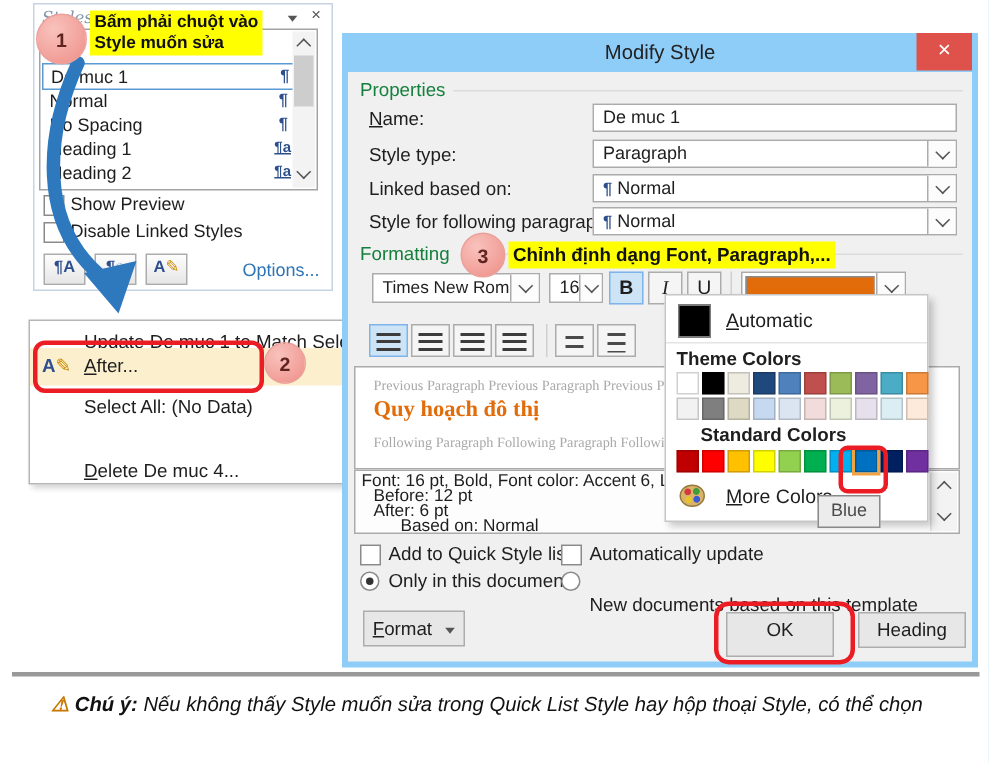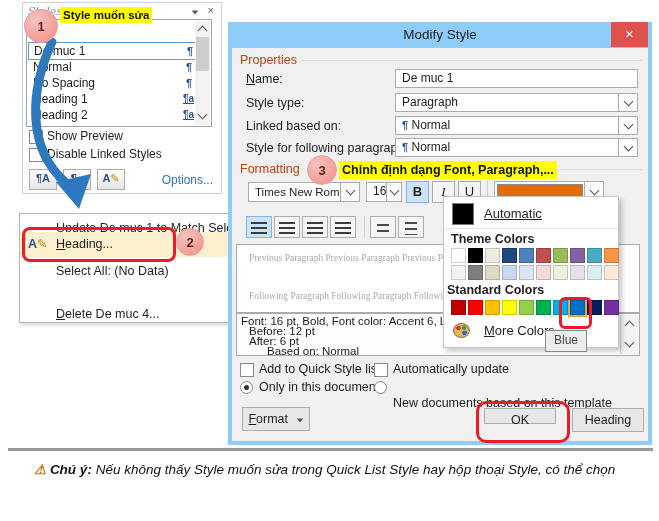--- a/index.html
+++ b/index.html
@@ -36,21 +36,21 @@
              padding-left:36px;box-sizing:border-box;white-space:nowrap;}
   .menu-hl{background:#FCEFCE;}
 
   
   #dialog{left:228px;top:22px;width:424px;height:423px;background:#8ECDF8;z-index:5;}
   #dialog-title{position:absolute;left:0;top:0;width:100%;height:26px;text-align:center;
                 font-size:13.5px;line-height:26px;color:#222;}
   #dialog-close{position:absolute;right:4px;top:0;width:37px;height:25px;background:#DE524B;color:#fff;
                 text-align:center;line-height:24px;font-size:15px;}
   #dialog-body{position:absolute;left:4px;top:26px;right:4px;bottom:4px;background:#F0F0F0;}
-  .grp{font-size:12.5px;color:#c2410c;}
+  .grp{font-size:12.5px;color:#15803d;}
   .gline{height:1px;background:#DCDCDC;}
   .lbl{font-size:12.5px;white-space:nowrap;}
   .field{background:#fff;border:1px solid #ABABAB;box-sizing:border-box;font-size:12px;}
   .field .val{position:absolute;left:6px;top:0;line-height:17px;white-space:nowrap;}
   .chevbox{position:absolute;right:0;top:0;bottom:0;width:18px;border-left:1px solid #ABABAB;
            background:#FCFCFC;display:flex;align-items:center;justify-content:center;}
   .tbtn{width:23px;height:22px;border:1px solid #ACACAC;background:#F5F5F5;text-align:center;
         box-sizing:border-box;font-size:13px;line-height:20px;}
   .tbtn.on{background:#CDE4F7;border-color:#7EB4EA;}
   .bars{position:absolute;left:4px;top:5px;width:16px;height:12px;
@@ -145,21 +145,21 @@
     <path d="M 52,42 C 30,90 26,148 66,183" stroke="#2E79BE" stroke-width="9" fill="none" stroke-linecap="round"></path>
     <polygon points="56,182 91,174 79,209" fill="#2E79BE"></polygon>
   </svg>
 
   <div class="abs" id="context-menu">
     <div class="menu-item" style="top:3px;">
       <span>Update De muc 1 to Match Selec</span>
     </div>
     <div class="menu-item menu-hl" style="top:18px;height:25px;line-height:25px;">
       <span class="abs" style="left:8px;"><span class="navy">A</span><span class="gold">✎</span></span>
-      <span class="ul1" style="display:inline-block;">Heading...</span>
+      <span class="ul1" style="display:inline-block;">After...</span>
     </div>
     <div class="menu-item" style="top:46px;">
       <span>Select All: (No Data)</span>
     </div>
     <div class="menu-item" style="top:89px;">
       <span class="ul1" style="display:inline-block;">Delete De muc 4...</span>
     </div>
   </div>
 
   <div class="abs" id="dialog">
@@ -241,20 +241,21 @@
       <div class="abs" style="left:132px;top:168px;width:1px;height:22px;background:#D0D0D0;"></div>
       <div class="abs tbtn" style="left:138px;top:168px;width:26px;">
           <span class="sbars" style="top:7px;width:12px;height:8px;"></span>
         </div>
       <div class="abs tbtn" style="left:166px;top:168px;width:26px;">
           <span class="sbars" style="top:5px;width:12px;height:13px;"></span>
         </div>
 
       <div class="abs" style="left:4px;top:196px;width:404px;height:69px;background:#fff;border:1px solid #ABABAB;box-sizing:border-box;overflow:hidden;">
         <div class="abs" style="left:12px;top:8px;font:9.5px 'Liberation Serif',serif;color:#A9A9A9;white-space:nowrap;">Previous Paragraph Previous Paragraph Previous Paragraph Previous</div>
+        <div class="abs" style="left: 12px; top: 20px; font: bold 15px &quot;Liberation Serif&quot;, serif; white-space: nowrap; color: rgb(227, 108, 10);">Quy hoạch đô thị</div>
         <div class="abs" style="left:12px;top:46px;font:9.5px 'Liberation Serif',serif;color:#A9A9A9;white-space:nowrap;">Following Paragraph Following Paragraph Following Paragraph Follo</div>
       </div>
 
       <div class="abs" style="left:4px;top:265px;width:404px;height:43px;background:#FDFDFD;border:1px solid #ABABAB;box-sizing:border-box;overflow:hidden;font-size:11.5px;">
         <div class="abs" style="left:4px;top:1px;white-space:nowrap;">Font: 16 pt, Bold, Font color: Accent 6, Left</div>
         <div class="abs" style="left:12px;top:11px;white-space:nowrap;">Before:  12 pt</div>
         <div class="abs" style="left:12px;top:21px;white-space:nowrap;">After:  6 pt</div>
         <div class="abs" style="left:12px;top:31px;white-space:nowrap;margin-left:18px;">Based on: Normal</div>
         <div class="abs" style="right:1px;top:1px;width:17px;bottom:1px;background:#F3F3F3;border-left:1px solid #E0E0E0;">
           <span class="abs chev up" style="left:5px;top:7px;"></span>
@@ -269,32 +270,32 @@
 
       <span class="abs radio on" style="left:8px;top:333px;"></span>
       <span class="abs lbl" style="left:27px;top:332px;">Only in this document</span>
       <span class="abs radio" style="left:142px;top:333px;"></span>
       <span class="abs lbl" style="left:161px;top:348px;">New documents based on this template</span>
 
       <div class="abs wbtn" style="left:10px;top:359px;width:68px;height:24px;line-height:22px;">
         <span class="ul1" style="display:inline-block;">Format</span>
         <span class="tri-down" style="margin-left:4px;transform:scale(.8);"></span>
       </div>
-      <div class="abs wbtn" style="left:252px;top:360px;width:72px;height:16px;line-height:22px;">
+      <div class="abs wbtn" style="left:252px;top:360px;width:72px;height:30px;line-height:22px;">
         <span>OK</span>
       </div>
       <div class="abs wbtn" style="left:340px;top:360px;width:72px;height:24px;line-height:22px;">
         <span>Heading</span>
       </div>
     </div>
   </div>
 
   <div class="abs" id="color-panel">
     <div class="abs" style="left: 8px; top: 6px; width: 20px; height: 20px; border: 1px solid rgb(122, 122, 122); background-color: rgb(0, 0, 0);"></div>
-    <div class="abs ul1" style="left:40px;top:9px;font-size:13px;text-decoration:underline;">Automatic</div>
+    <div class="abs ul1" style="left:40px;top:9px;font-size:13px;">Automatic</div>
     <div class="abs gline" style="left:0;top:31px;right:0;background:#E4E4E4;"></div>
 
     <div class="abs cp-head" style="left:7px;top:35px;">Theme Colors</div>
     <div class="swrow" style="top:51px;">
         <div class="swatch" style="background-color: rgb(255, 255, 255);"></div>
         <div class="swatch" style="background-color: rgb(0, 0, 0);"></div>
         <div class="swatch" style="background-color: rgb(238, 236, 225);"></div>
         <div class="swatch" style="background-color: rgb(31, 73, 125);"></div>
         <div class="swatch" style="background-color: rgb(79, 129, 189);"></div>
         <div class="swatch" style="background-color: rgb(192, 80, 77);"></div>
@@ -309,39 +310,40 @@
         <div class="swatch" style="background-color: rgb(221, 217, 195);"></div>
         <div class="swatch" style="background-color: rgb(198, 217, 240);"></div>
         <div class="swatch" style="background-color: rgb(219, 229, 241);"></div>
         <div class="swatch" style="background-color: rgb(242, 220, 219);"></div>
         <div class="swatch" style="background-color: rgb(235, 241, 221);"></div>
         <div class="swatch" style="background-color: rgb(230, 224, 236);"></div>
         <div class="swatch" style="background-color: rgb(219, 238, 244);"></div>
         <div class="swatch" style="background-color: rgb(253, 234, 218);"></div>
       </div>
 
-    <div class="abs cp-head" style="left:3px;top:86px;text-align:center;">Standard Colors</div>
+    <div class="abs cp-head" style="left:23px;top:86px;text-align:center;">Standard Colors</div>
     <div class="swrow" style="top:103px;">
         <div class="swatch" style="background-color: rgb(192, 0, 0);"></div>
         <div class="swatch" style="background-color: rgb(255, 0, 0);"></div>
         <div class="swatch" style="background-color: rgb(255, 192, 0);"></div>
         <div class="swatch" style="background-color: rgb(255, 255, 0);"></div>
         <div class="swatch" style="background-color: rgb(146, 208, 80);"></div>
         <div class="swatch" style="background-color: rgb(0, 176, 80);"></div>
         <div class="swatch" style="background-color: rgb(0, 176, 240);"></div>
         <div class="swatch sel" style="background-color: rgb(0, 112, 192);"></div>
         <div class="swatch" style="background-color: rgb(0, 32, 96);"></div>
         <div class="swatch" style="background-color: rgb(112, 48, 160);"></div>
       </div>
 
     <div class="abs" id="palette-icon" style="left:9px;top:126px;"></div>
     <div class="abs ul1" style="left:40px;top:126px;font-size:13px;">More Colors...</div>
   </div>
 
   <div class="abs ylw" style="left:60px;top:7px;">
+    <div>Bấm phải chuột vào</div>
     <div>Style muốn sửa</div>
   </div>
   <div class="abs badge" style="left:24px;top:9px;width:34px;height:34px;">
     <span>1</span>
   </div>
 
   <div class="abs redbox" style="left:22px;top:227px;width:148px;height:29px;"></div>
   <div class="abs badge" style="left:176px;top:228px;width:28px;height:28px;">
     <span>2</span>
   </div>

